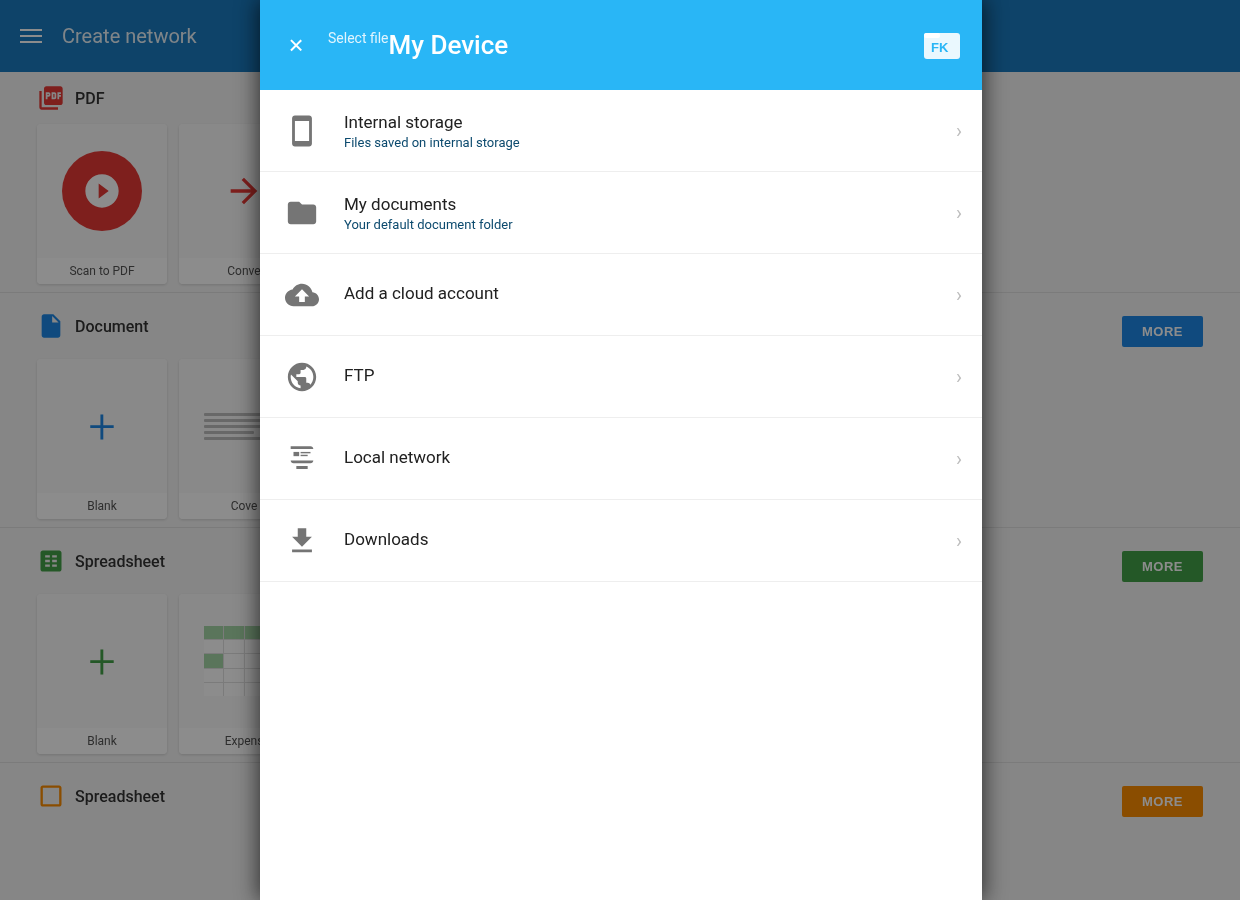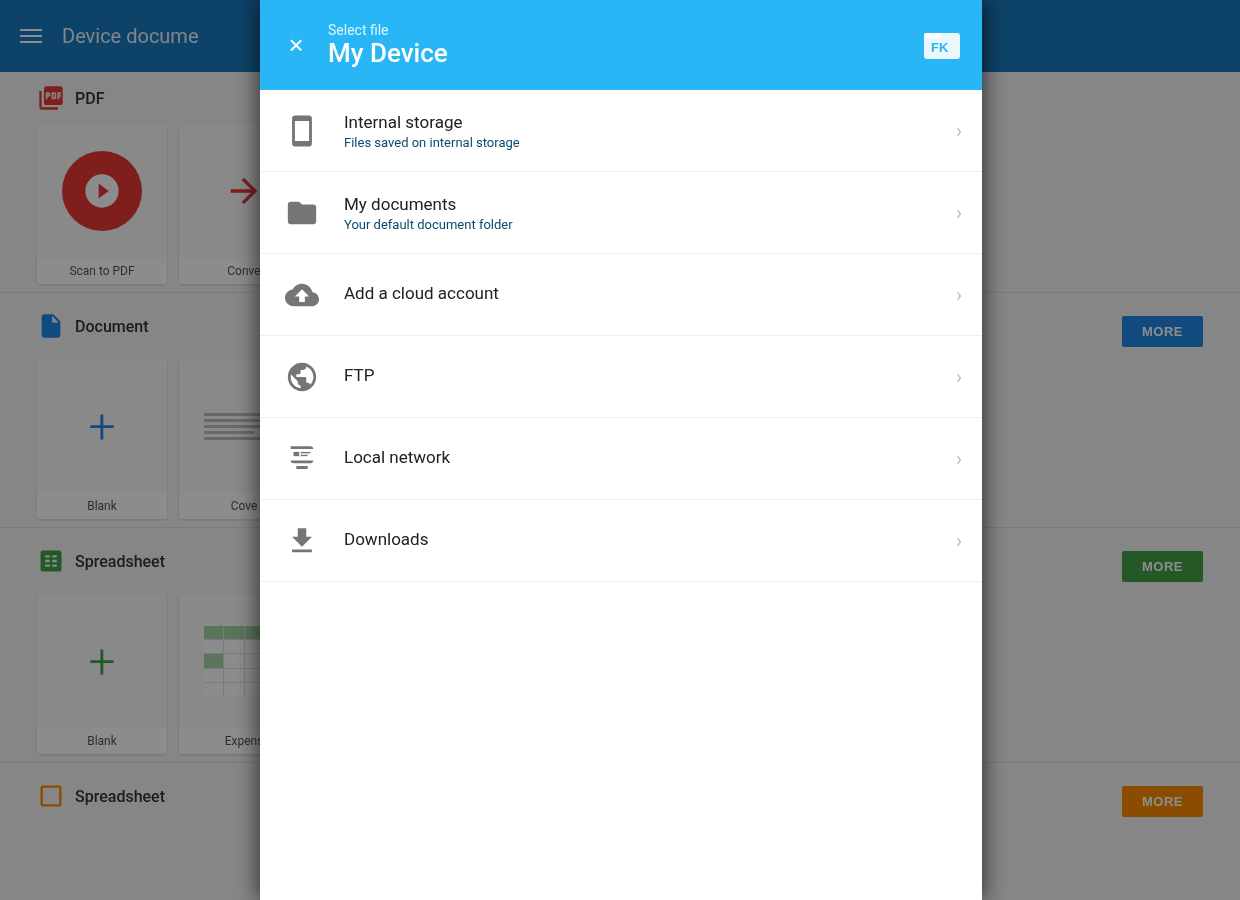--- a/index.html
+++ b/index.html
@@ -187,21 +187,21 @@
       padding: 0;
       width: 32px;
       height: 32px;
       display: flex;
       align-items: center;
       justify-content: center;
     }
 
     .modal-header-text {
       display: flex;
-      flex-direction: column;
+      flex-direction: row;
     }
 
     .modal-select-label {
       color: rgba(255,255,255,0.85);
       font-size: 14px;
       font-weight: 400;
     }
 
     .modal-title {
       color: white;
@@ -338,21 +338,21 @@
 </head>
 <body>
 
 <div class="bg-app">
   <div class="bg-header">
     <div class="bg-hamburger">
       <span></span>
         <span></span>
         <span></span>
     </div>
-    <span class="bg-header-title">Device docume</span>
+    <span class="bg-header-title">Create network</span>
   </div>
 
   <div class="bg-content">
 
     <div class="bg-section">
       <div class="bg-section-header">
         <div class="bg-section-title">
           <svg class="pdf-section-icon" viewBox="0 0 24 24" fill="#e53935">
             <path d="M20 2H8c-1.1 0-2 .9-2 2v12c0 1.1.9 2 2 2h12c1.1 0 2-.9 2-2V4c0-1.1-.9-2-2-2zm-8.5 7.5c0 .83-.67 1.5-1.5 1.5H9v2H7.5V7H10c.83 0 1.5.67 1.5 1.5v1zm5 2c0 .83-.67 1.5-1.5 1.5h-2.5V7H15c.83 0 1.5.67 1.5 1.5v3zm4-3H19v1h1.5V11H19v2h-1.5V7h3v1.5zM9 9.5h1v-1H9v1zM4 6H2v14c0 1.1.9 2 2 2h14v-2H4V6zm10 5.5h1v-3h-1v3z"></path>
           </svg>

